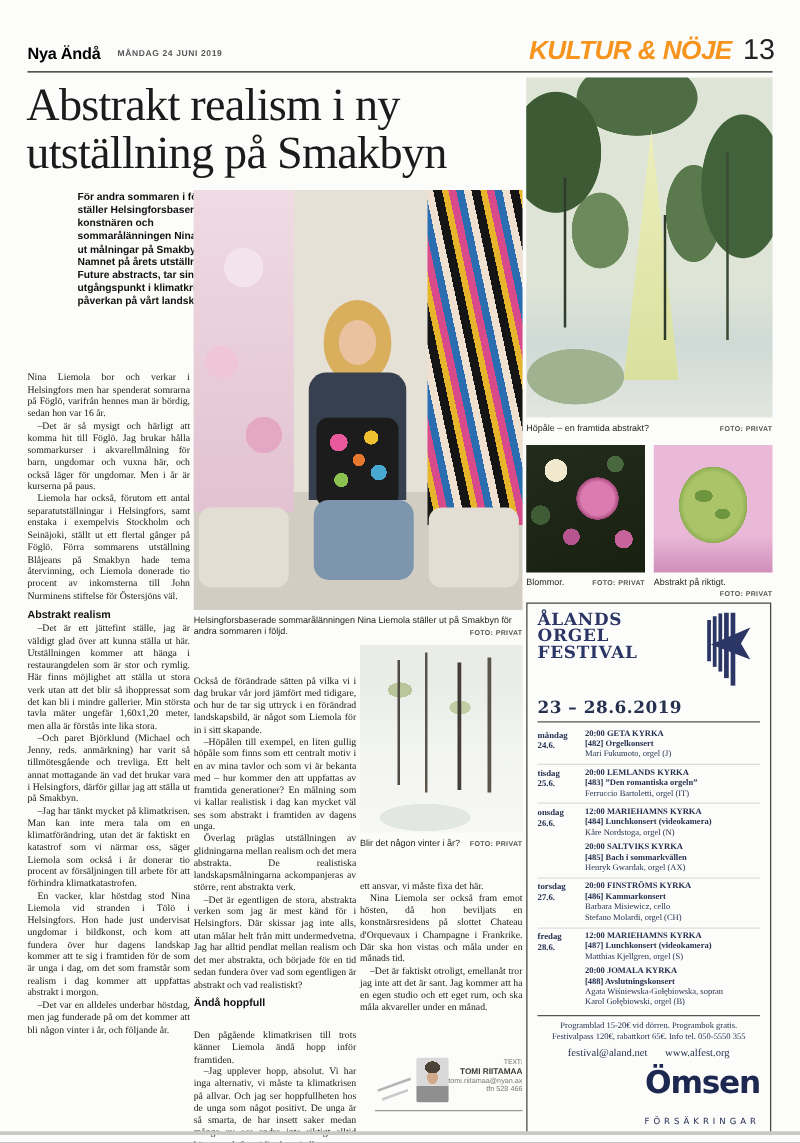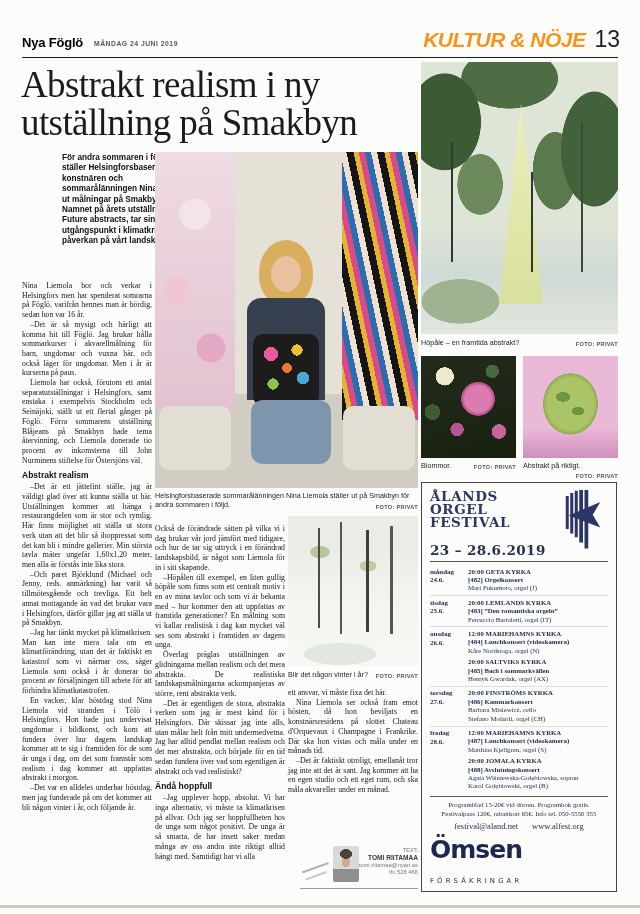--- a/index.html
+++ b/index.html
@@ -15,21 +15,21 @@
   
   .headline{position:absolute;left:21px;top:66px;width:404px;margin:0;font-family:"Liberation Serif",serif;
             font-weight:normal;font-size:37px;line-height:38px;letter-spacing:-0.6px;color:#1b1b1b;}
   .lead{position:absolute;left:22px;top:153px;width:130px;font-size:8.2px;font-weight:bold;
         line-height:10.4px;color:#0e0e0e;margin-left:40px;}
   .lead p{margin:0;}
   
   .col{position:absolute;width:130px;font-family:"Liberation Serif",serif;font-size:7.8px;
        line-height:9.7px;text-align:justify;color:#161616;}
   .col p{margin:0;text-indent:8px;}
-  .col p.np{text-indent:0;}
+  .col p.np{text-indent:0;margin-top:16px;}
   .subhead{font-family:"Liberation Sans",sans-serif;font-size:8.5px;font-weight:bold;margin:5px 0 2px;
            line-height:10px;color:#111;}
   .col1{left:22px;top:281px;}
   .col2{left:155px;top:524px;}
   .col3{left:288px;top:688px;}
   
   .photo{position:absolute;overflow:hidden;}
   .photo-main{left:155px;top:152px;width:263px;height:336px;
     background-repeat:no-repeat;
     background-image:
@@ -117,45 +117,45 @@
   .b-label{font-size:5.4px;font-weight:bold;color:#999;}
   .b-name{font-size:6.6px;font-weight:bold;color:#3a3a3a;margin-top:1px;}
   .b-mail,.b-tel{font-size:5.8px;color:#777;margin-top:1px;}
   
   .festival{position:absolute;left:421px;top:482px;width:196px;border:1px solid #444;background:#fcfcfa;
             box-sizing:border-box;padding:7px 8px 6px;font-family:"Liberation Serif",serif;color:#26304f;}
   .fest-head{position:relative;height:52px;}
   .fest-title div{font-family:"DejaVu Serif",serif;font-weight:bold;font-size:13.5px;line-height:13px;
                   letter-spacing:0.6px;color:#2b3566;}
   .pipes{position:absolute;right:2px;top:0;width:46px;height:60px;}
-  .fest-dates{font-size:13.5px;font-weight:bold;letter-spacing:0.4px;color:#26304f;margin:0 0 3px;
+  .fest-dates{font-size:13.5px;font-weight:bold;letter-spacing:0.4px;color:#26304f;margin:16px 0 3px;
               font-family:"DejaVu Serif",serif;}
   .fest-rule{height:1px;background:#555;margin:3px 0;}
   .frow{display:flex;padding:2.5px 0;border-bottom:1px solid #ddd;}
   .frow.last{border-bottom:none;}
   .fday{width:38px;flex:none;font-size:7px;font-weight:bold;line-height:8.6px;}
   .fevts{flex:1;}
   .evt{margin-bottom:3px;}
   .evt:last-child{margin-bottom:0;}
   .el{font-size:6.8px;line-height:8.4px;}
   .el.b{font-weight:bold;}
   .ffoot{text-align:center;font-size:6.8px;line-height:8.8px;margin-top:4px;color:#26304f;}
   .flinks{font-size:8.5px;margin-top:3px;display:flex;justify-content:center;gap:14px;}
-  .sponsor{text-align:left;margin-top:6px;font-family:"DejaVu Sans",sans-serif;color:#1d2850;}
+  .sponsor{text-align:right;margin-top:6px;font-family:"DejaVu Sans",sans-serif;color:#1d2850;}
   .sp-name{font-size:25px;font-weight:bold;line-height:25px;letter-spacing:-1px;}
   .sp-sub{font-size:6.8px;font-weight:normal;letter-spacing:3.2px;margin-top:15px;}
   
   .bottom-band{position:absolute;left:0;width:640px;top:905px;height:3px;background:#c9c9c6;}
 </style>
 </head>
 <body>
 
 <div class="page">
 
-  <div class="brand">Nya Föglö</div>
+  <div class="brand">Nya Ändå</div>
   <div class="dateline">MÅNDAG 24 JUNI 2019</div>
   <div class="section-row">
     <span class="section">KULTUR &amp; NÖJE</span>
     <span class="pagenum">13</span>
   </div>
   <div class="header-rule"></div>
 
   <h1 class="headline">Abstrakt realism i ny utställning på Smakbyn</h1>
   <div class="lead">
     <p>För andra sommaren i följd ställer Helsingforsbaserade konstnären och sommarålänningen Nina Liemola ut målningar på Smakbyn. Namnet på årets utställning, Future abstracts, tar sin utgångspunkt i klimatkrisens påverkan på vårt landskap.</p>
@@ -186,20 +186,21 @@
     <p>En vacker, klar höstdag stod Nina Liemola vid stranden i Tölö i Helsingfors. Hon hade just undervisat ungdomar i bildkonst, och kom att fundera över hur dagens landskap kommer att te sig i framtiden för de som är unga i dag, om det som framstår som realism i dag kommer att uppfattas abstrakt i morgon.</p>
     <p>–Det var en alldeles underbar höstdag, men jag funderade på om det kommer att bli någon vinter i år, och följande år.</p>
   </div>
 
   <div class="col col2">
     <p class="np">Också de förändrade sätten på vilka vi i dag brukar vår jord jämfört med tidigare, och hur de tar sig uttryck i en förändrad landskapsbild, är något som Liemola för in i sitt skapande.</p>
     <p>–Höpålen till exempel, en liten gullig höpåle som finns som ett centralt motiv i en av mina tavlor och som vi är bekanta med – hur kommer den att uppfattas av framtida generationer? En målning som vi kallar realistisk i dag kan mycket väl ses som abstrakt i framtiden av dagens unga.</p>
     <p>Överlag präglas utställningen av glidningarna mellan realism och det mera abstrakta. De realistiska landskapsmålningarna ackompanjeras av större, rent abstrakta verk.</p>
     <p>–Det är egentligen de stora, abstrakta verken som jag är mest känd för i Helsingfors. Där skissar jag inte alls, utan målar helt från mitt undermedvetna. Jag har alltid pendlat mellan realism och det mer abstrakta, och började för en tid sedan fundera över vad som egentligen är abstrakt och vad realistiskt?</p>
     <h3 class="subhead">Ändå hoppfull</h3>
+    <p class="np">Den pågående klimatkrisen till trots känner Liemola ändå hopp inför framtiden.</p>
     <p>–Jag upplever hopp, absolut. Vi har inga alternativ, vi måste ta klimatkrisen på allvar. Och jag ser hoppfullheten hos de unga som något positivt. De unga är så smarta, de har insett saker medan många av oss andra inte riktigt alltid hängt med. Samtidigt har vi alla</p>
   </div>
 
   <div class="photo photo-vinter"></div>
   <div class="caption caption-vinter">
     <span>Blir det någon vinter i år?</span>
     <span class="credit">FOTO: PRIVAT</span>
   </div>
 
   <div class="col col3">

